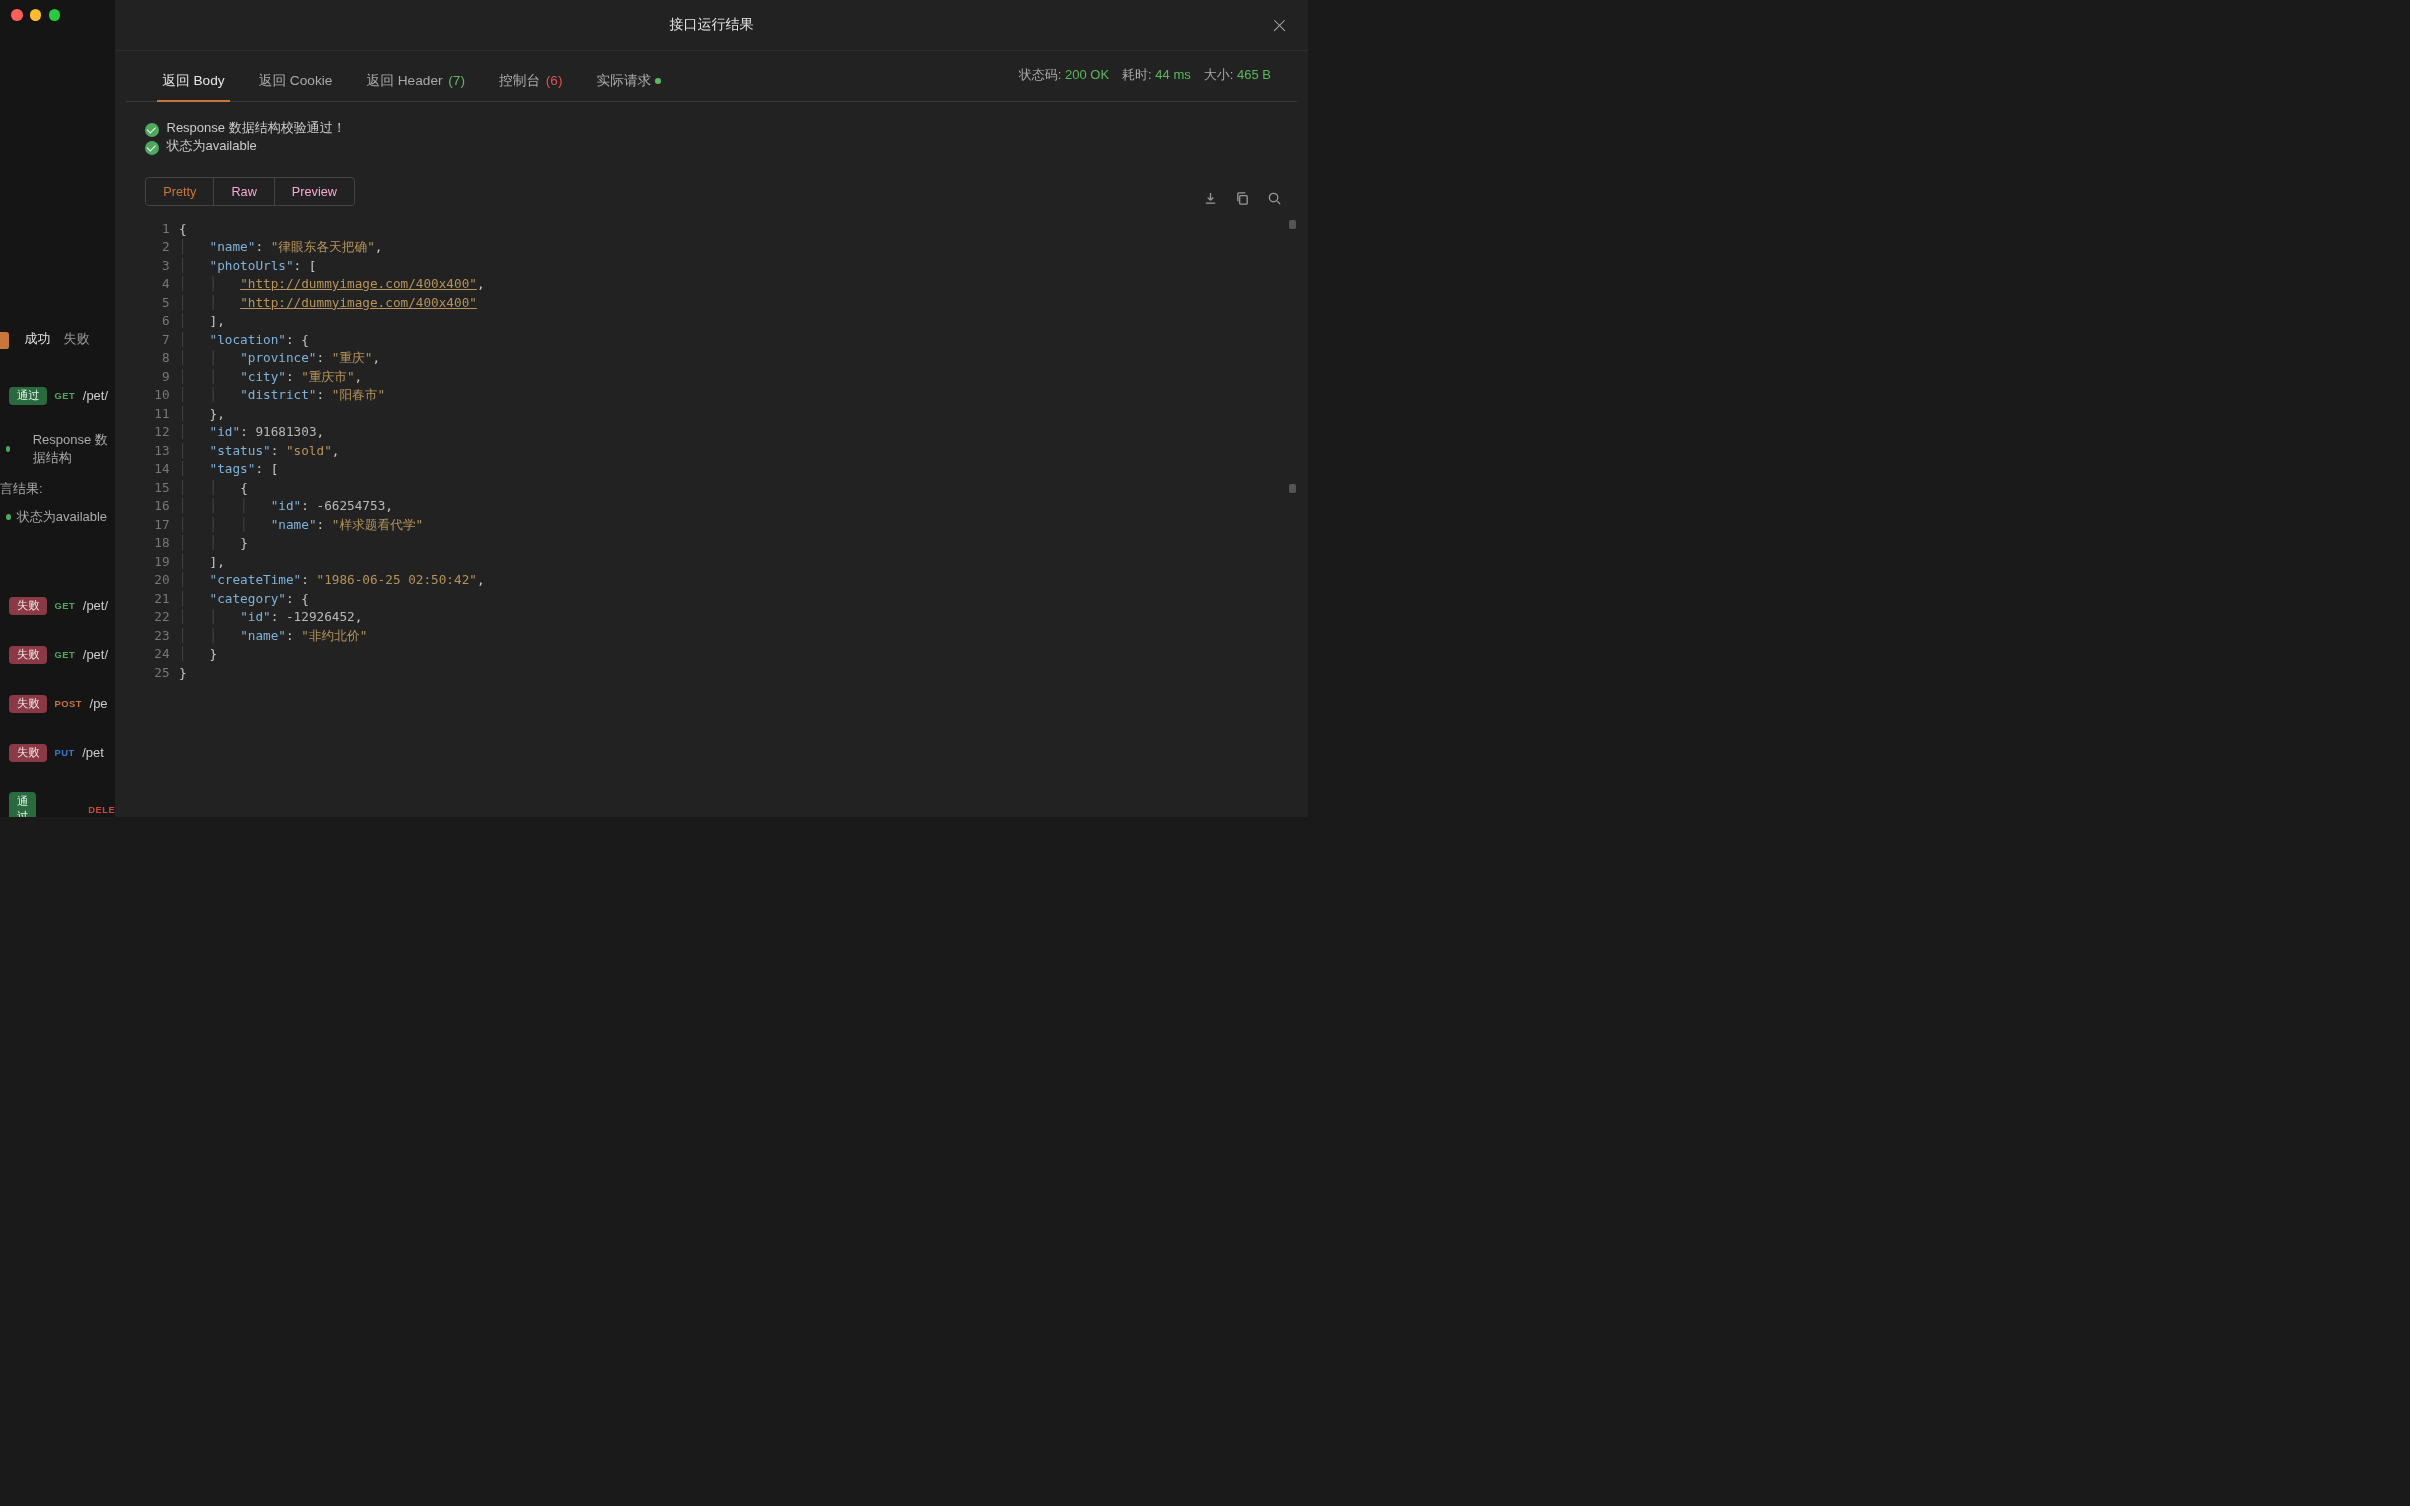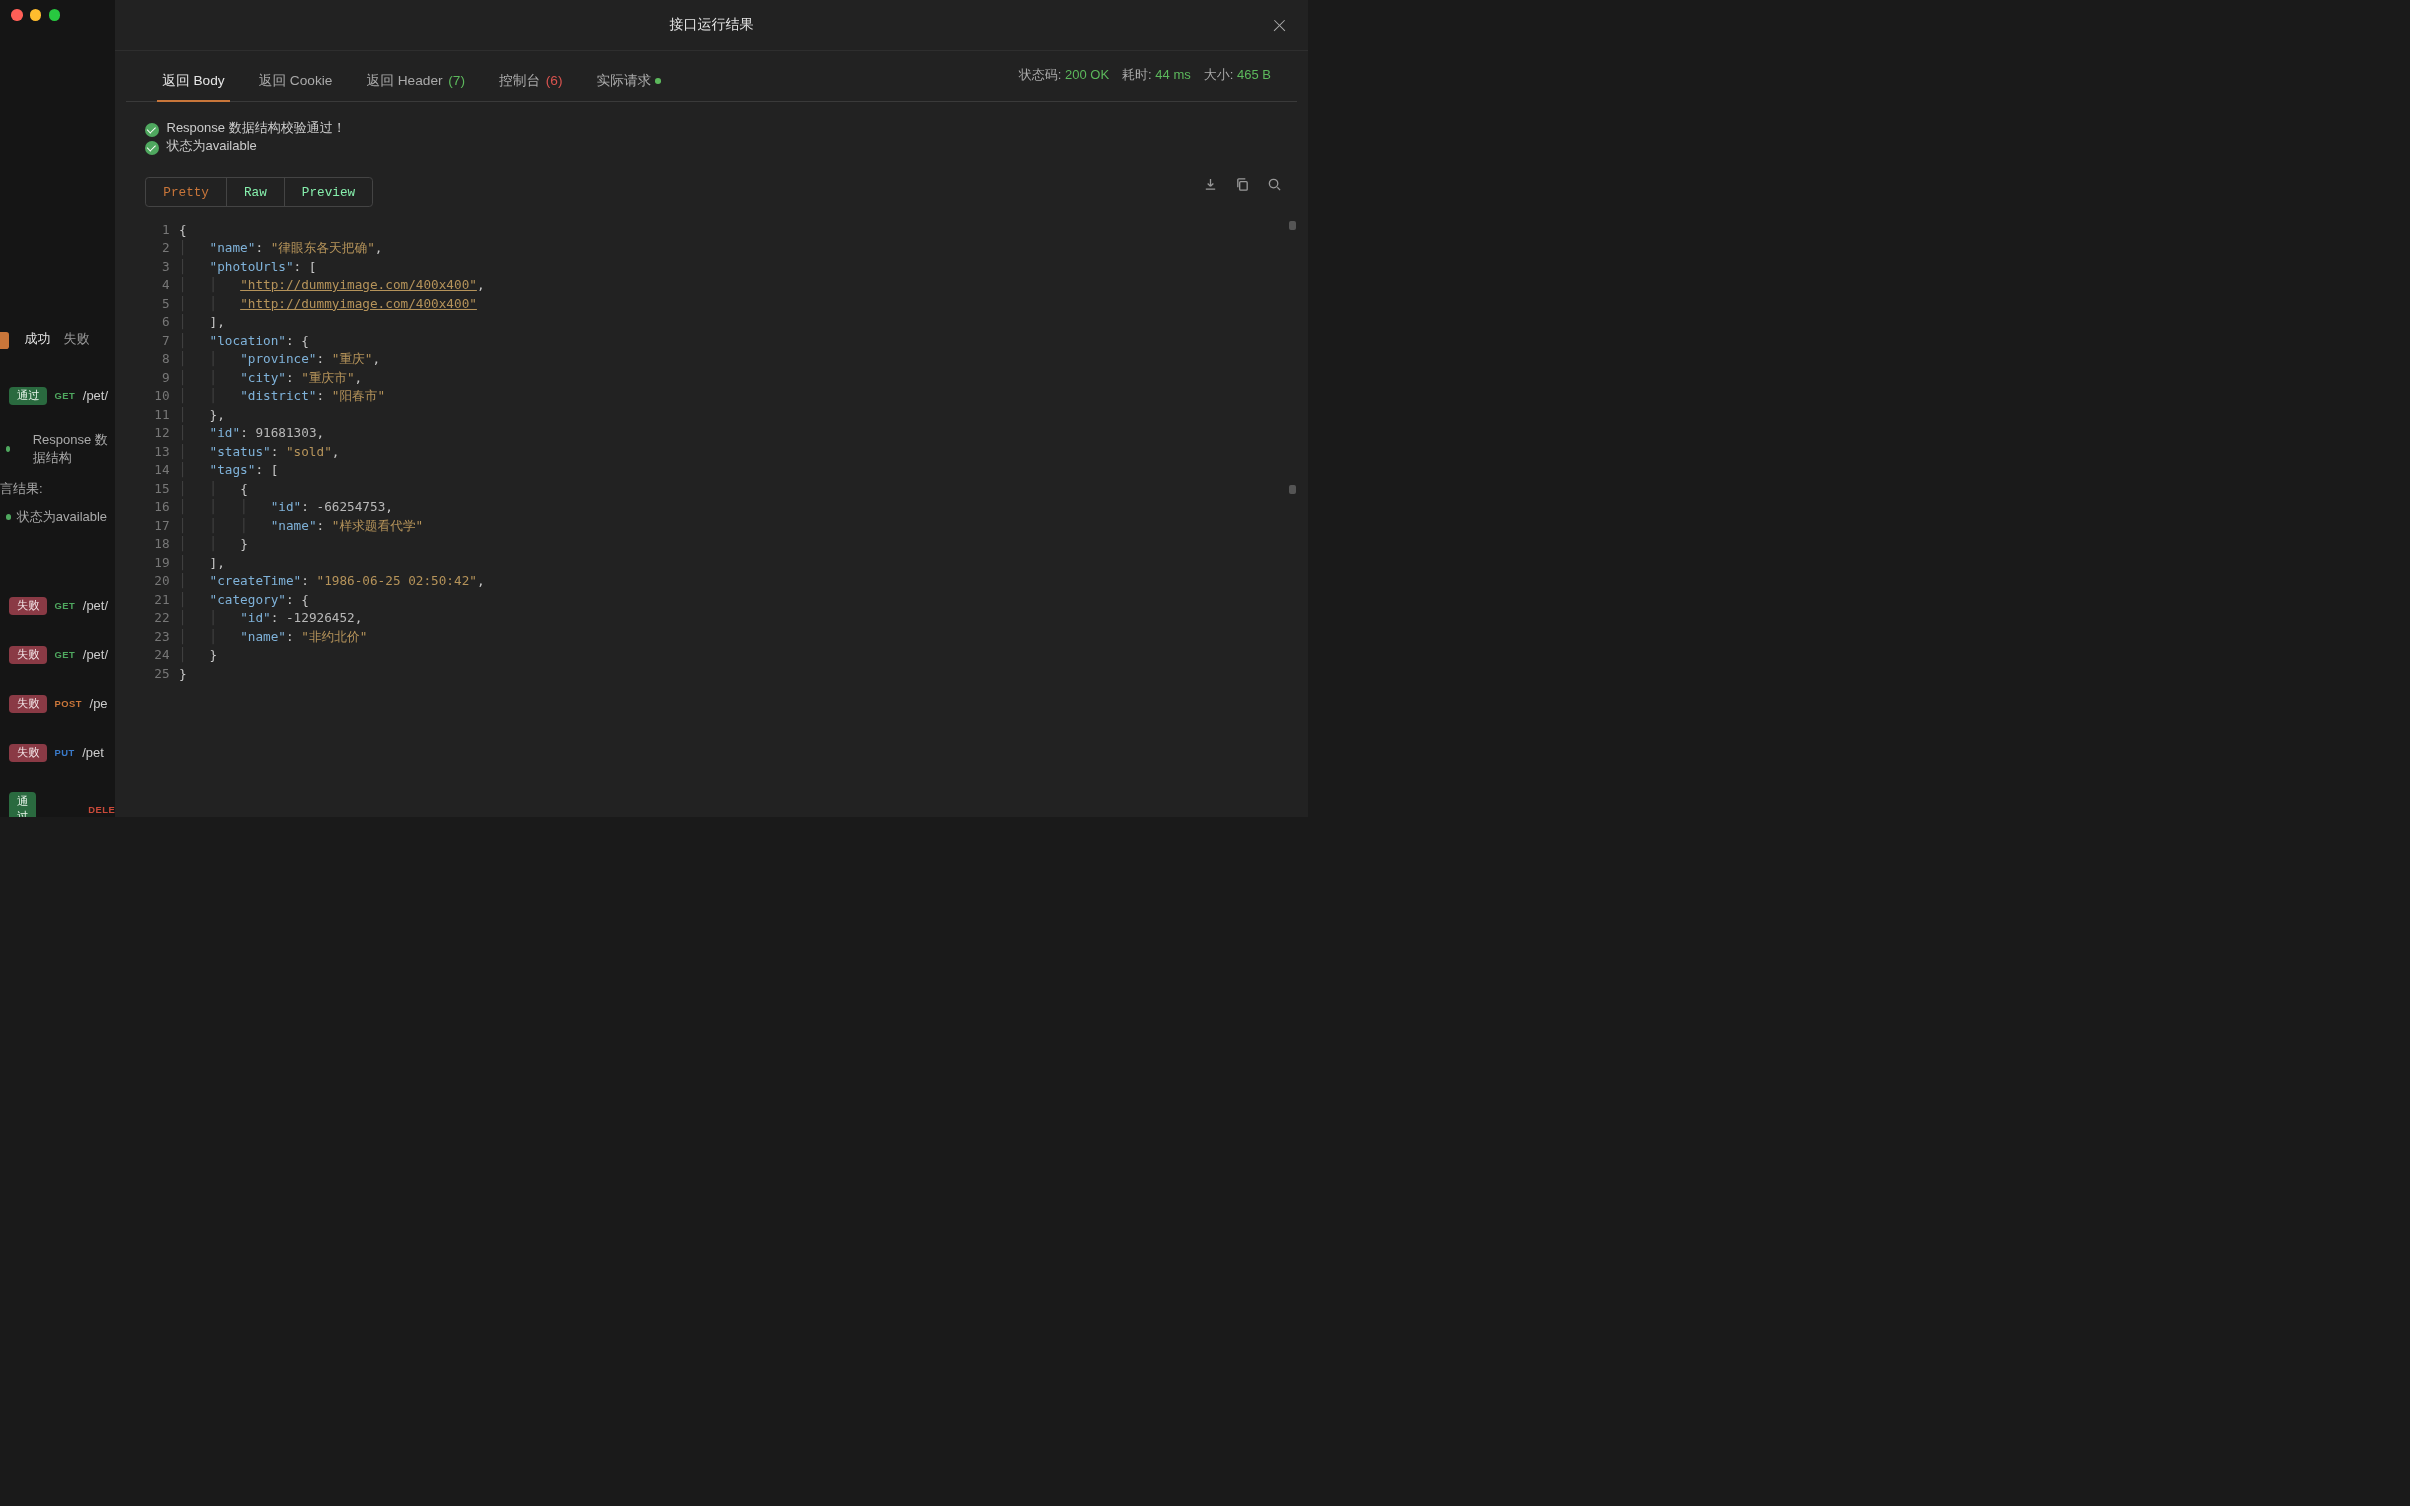--- a/index.html
+++ b/index.html
@@ -221,35 +221,34 @@
 .assert-title {
   margin-top: 24.5px;
   margin-bottom: 13px;
   font-size: 13px;
   color: #ccc;
 }
 
 
 .view-bar {
   display: flex;
-  align-items: flex-start;
+  align-items: flex-end;
   padding: 13px 26px 9.4px 19px;
   margin-left: 11.3px;
-  font-family: Liberation Mono, monospace;
 }
 .view-tabs {
   display: flex;
   border: 0.9px solid #444;
   border-radius: 3.8px;
   overflow: hidden;
 }
 .view-tab {
   padding: 6.6px 17px;
   font-size: 12.7px;
-  color: #86efac;
+  color: #f9a8d4;
   cursor: pointer;
   border-right: 0.9px solid #444;
 }
 .view-tab:last-child { border-right: none; }
 .view-tab.active { color: #c9763a; }
 .view-actions {
   margin-left: auto;
   display: flex;
   gap: 17px;
   color: #999;

